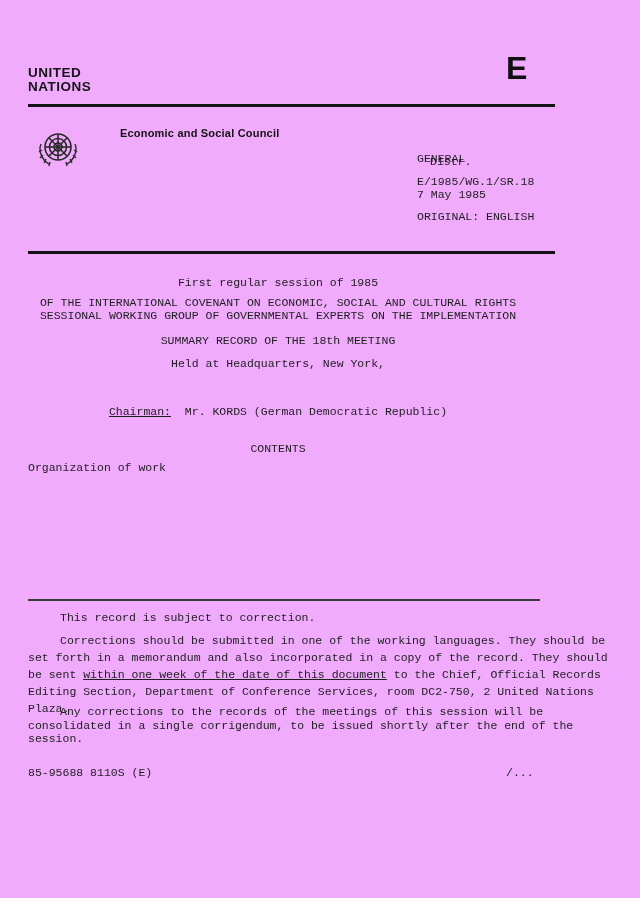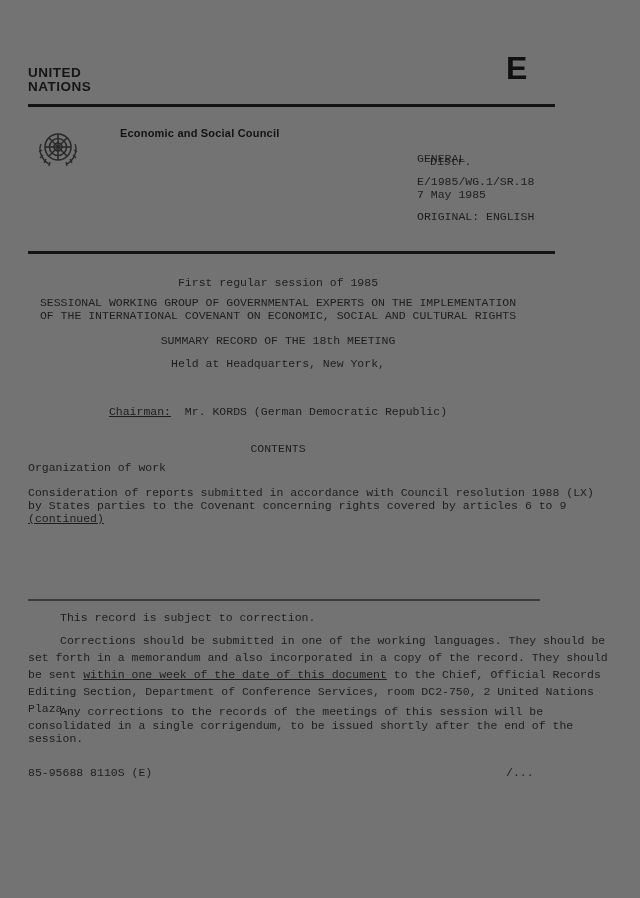--- a/index.html
+++ b/index.html
@@ -1,20 +1,20 @@
 <!DOCTYPE html>
 <html><head>
 <meta charset="utf-8">
 <style>
   html,body{margin:0;padding:0;background:#e8e8e8;}
   .page{
     position:relative;
     width:640px;height:898px;
     margin:0 auto;
-    background:#737373;
+    background:#f0abfc;
     color:#1e1e1e;
     font-family:"Liberation Mono","DejaVu Sans Mono",monospace;
     font-size:11.5px;
     line-height:13px;
     overflow:hidden;
   }
   .sans{font-family:"Liberation Sans","DejaVu Sans",sans-serif;}
   .abs{position:absolute;}
   .org-name{
     left:28px;top:66px;
@@ -98,43 +98,38 @@
   <div class="abs distr distr-type">GENERAL</div>
   <div class="abs distr doc-symbol">E/1985/WG.1/SR.18</div>
   <div class="abs distr doc-date">7 May 1985</div>
   <div class="abs distr original">ORIGINAL:  ENGLISH</div>
 
   <div class="abs rule-thick rule2"></div>
 
   <div class="abs center-block session-line">First regular session of 1985</div>
 
   <div class="abs center-block group-para">
+    <div>OF THE INTERNATIONAL COVENANT ON ECONOMIC, SOCIAL AND CULTURAL RIGHTS</div>
     <div>SESSIONAL WORKING GROUP OF GOVERNMENTAL EXPERTS ON THE IMPLEMENTATION</div>
-    <div>OF THE INTERNATIONAL COVENANT ON ECONOMIC, SOCIAL AND CULTURAL RIGHTS</div>
   </div>
 
   <div class="abs center-block record-title">SUMMARY RECORD OF THE 18th MEETING</div>
 
   <div class="abs center-block held-para">
     <div>Held at Headquarters, New York,</div>
   </div>
 
   <div class="abs center-block contents-title">CONTENTS</div>
 
   <div class="abs center-block chairman-line">
     <span class="u">Chairman:</span><span style="white-space:pre;">  Mr. KORDS (German Democratic Republic)</span>
   </div>
 
   <div class="abs item1">Organization of work</div>
 
-  <div class="abs item2">
-    <div>Consideration of reports submitted in accordance with Council resolution 1988 (LX)</div>
-    <div>by States parties to the Covenant concerning rights covered by articles 6 to 9</div>
-    <div><span class="u">(continued)</span></div>
-  </div>
 
   <div class="abs rule-thin"></div>
 
   <div class="abs correction-note">This record is subject to correction.</div>
 
   <div class="abs corrections-para">
     <span>Corrections should be submitted in one of the working languages.  They should be set forth in a memorandum and also incorporated in a copy of the record.  They should be sent </span><span class="u">within one week of the date of this document</span><span> to the Chief, Official Records Editing Section, Department of Conference Services, room DC2-750, 2 United Nations Plaza.</span>
   </div>
 
   <div class="abs consolidation-para">Any corrections to the records of the meetings of this session will be consolidated in a single corrigendum, to be issued shortly after the end of the session.</div>

